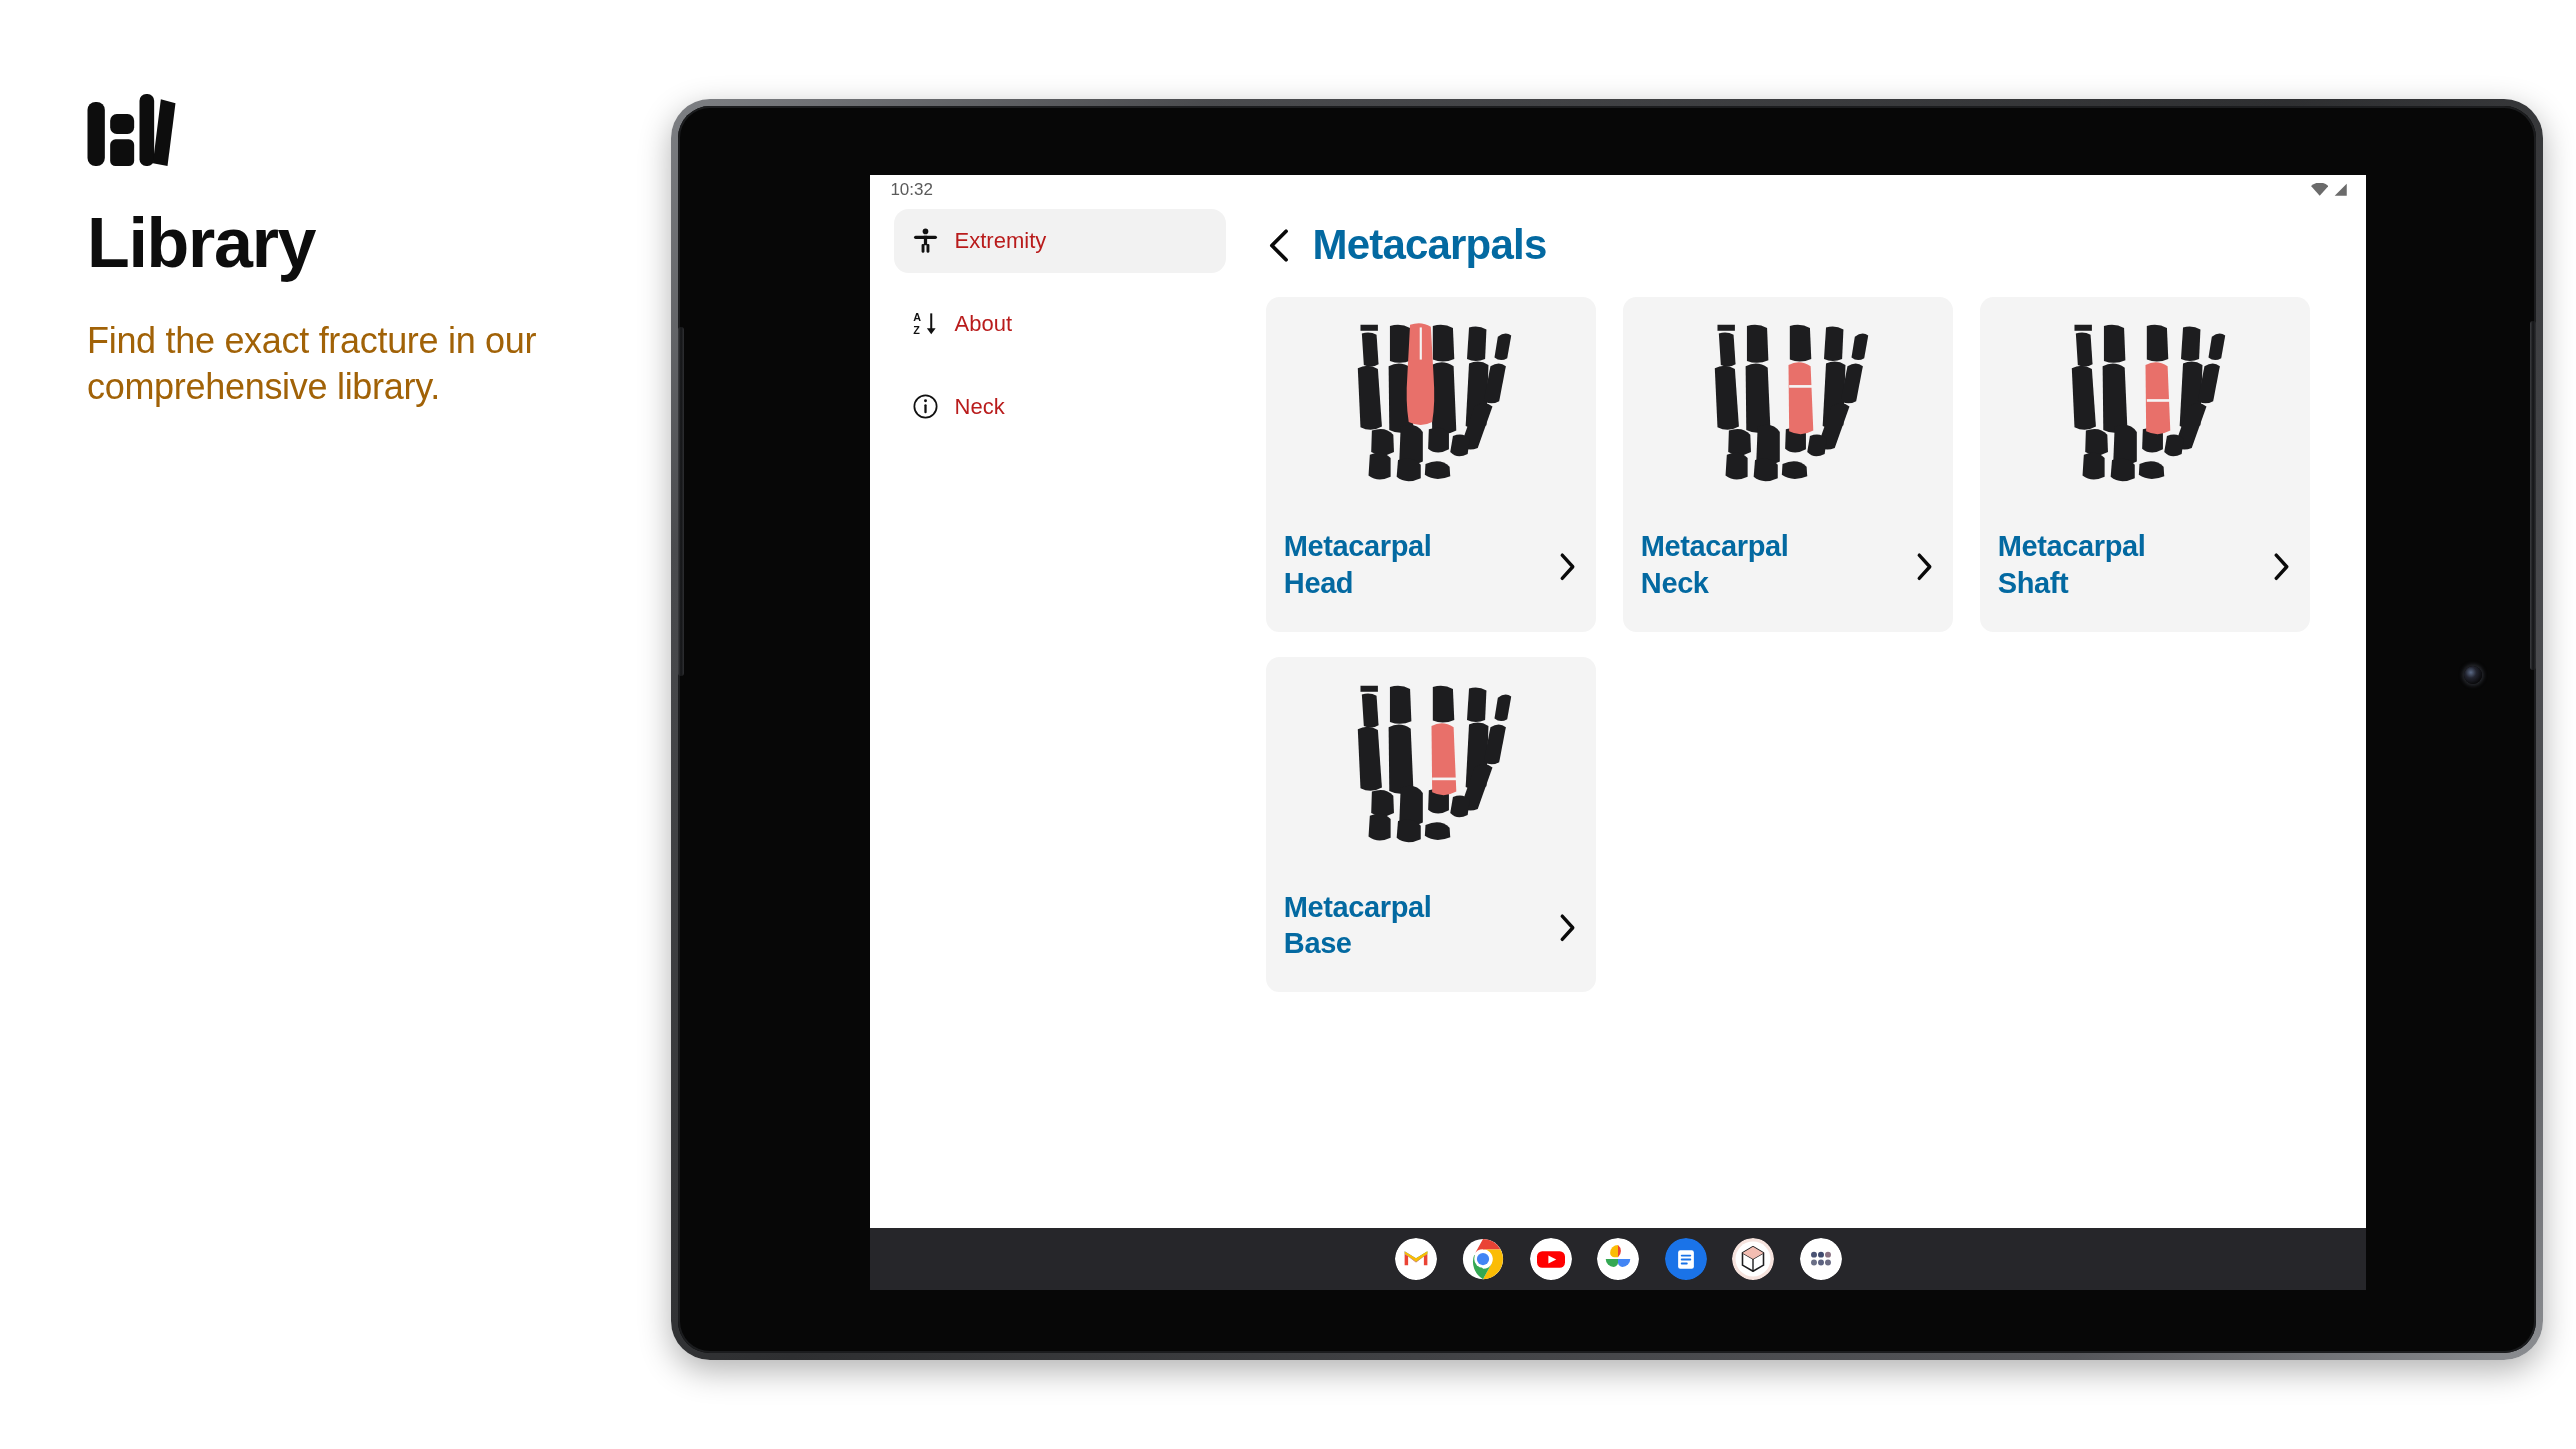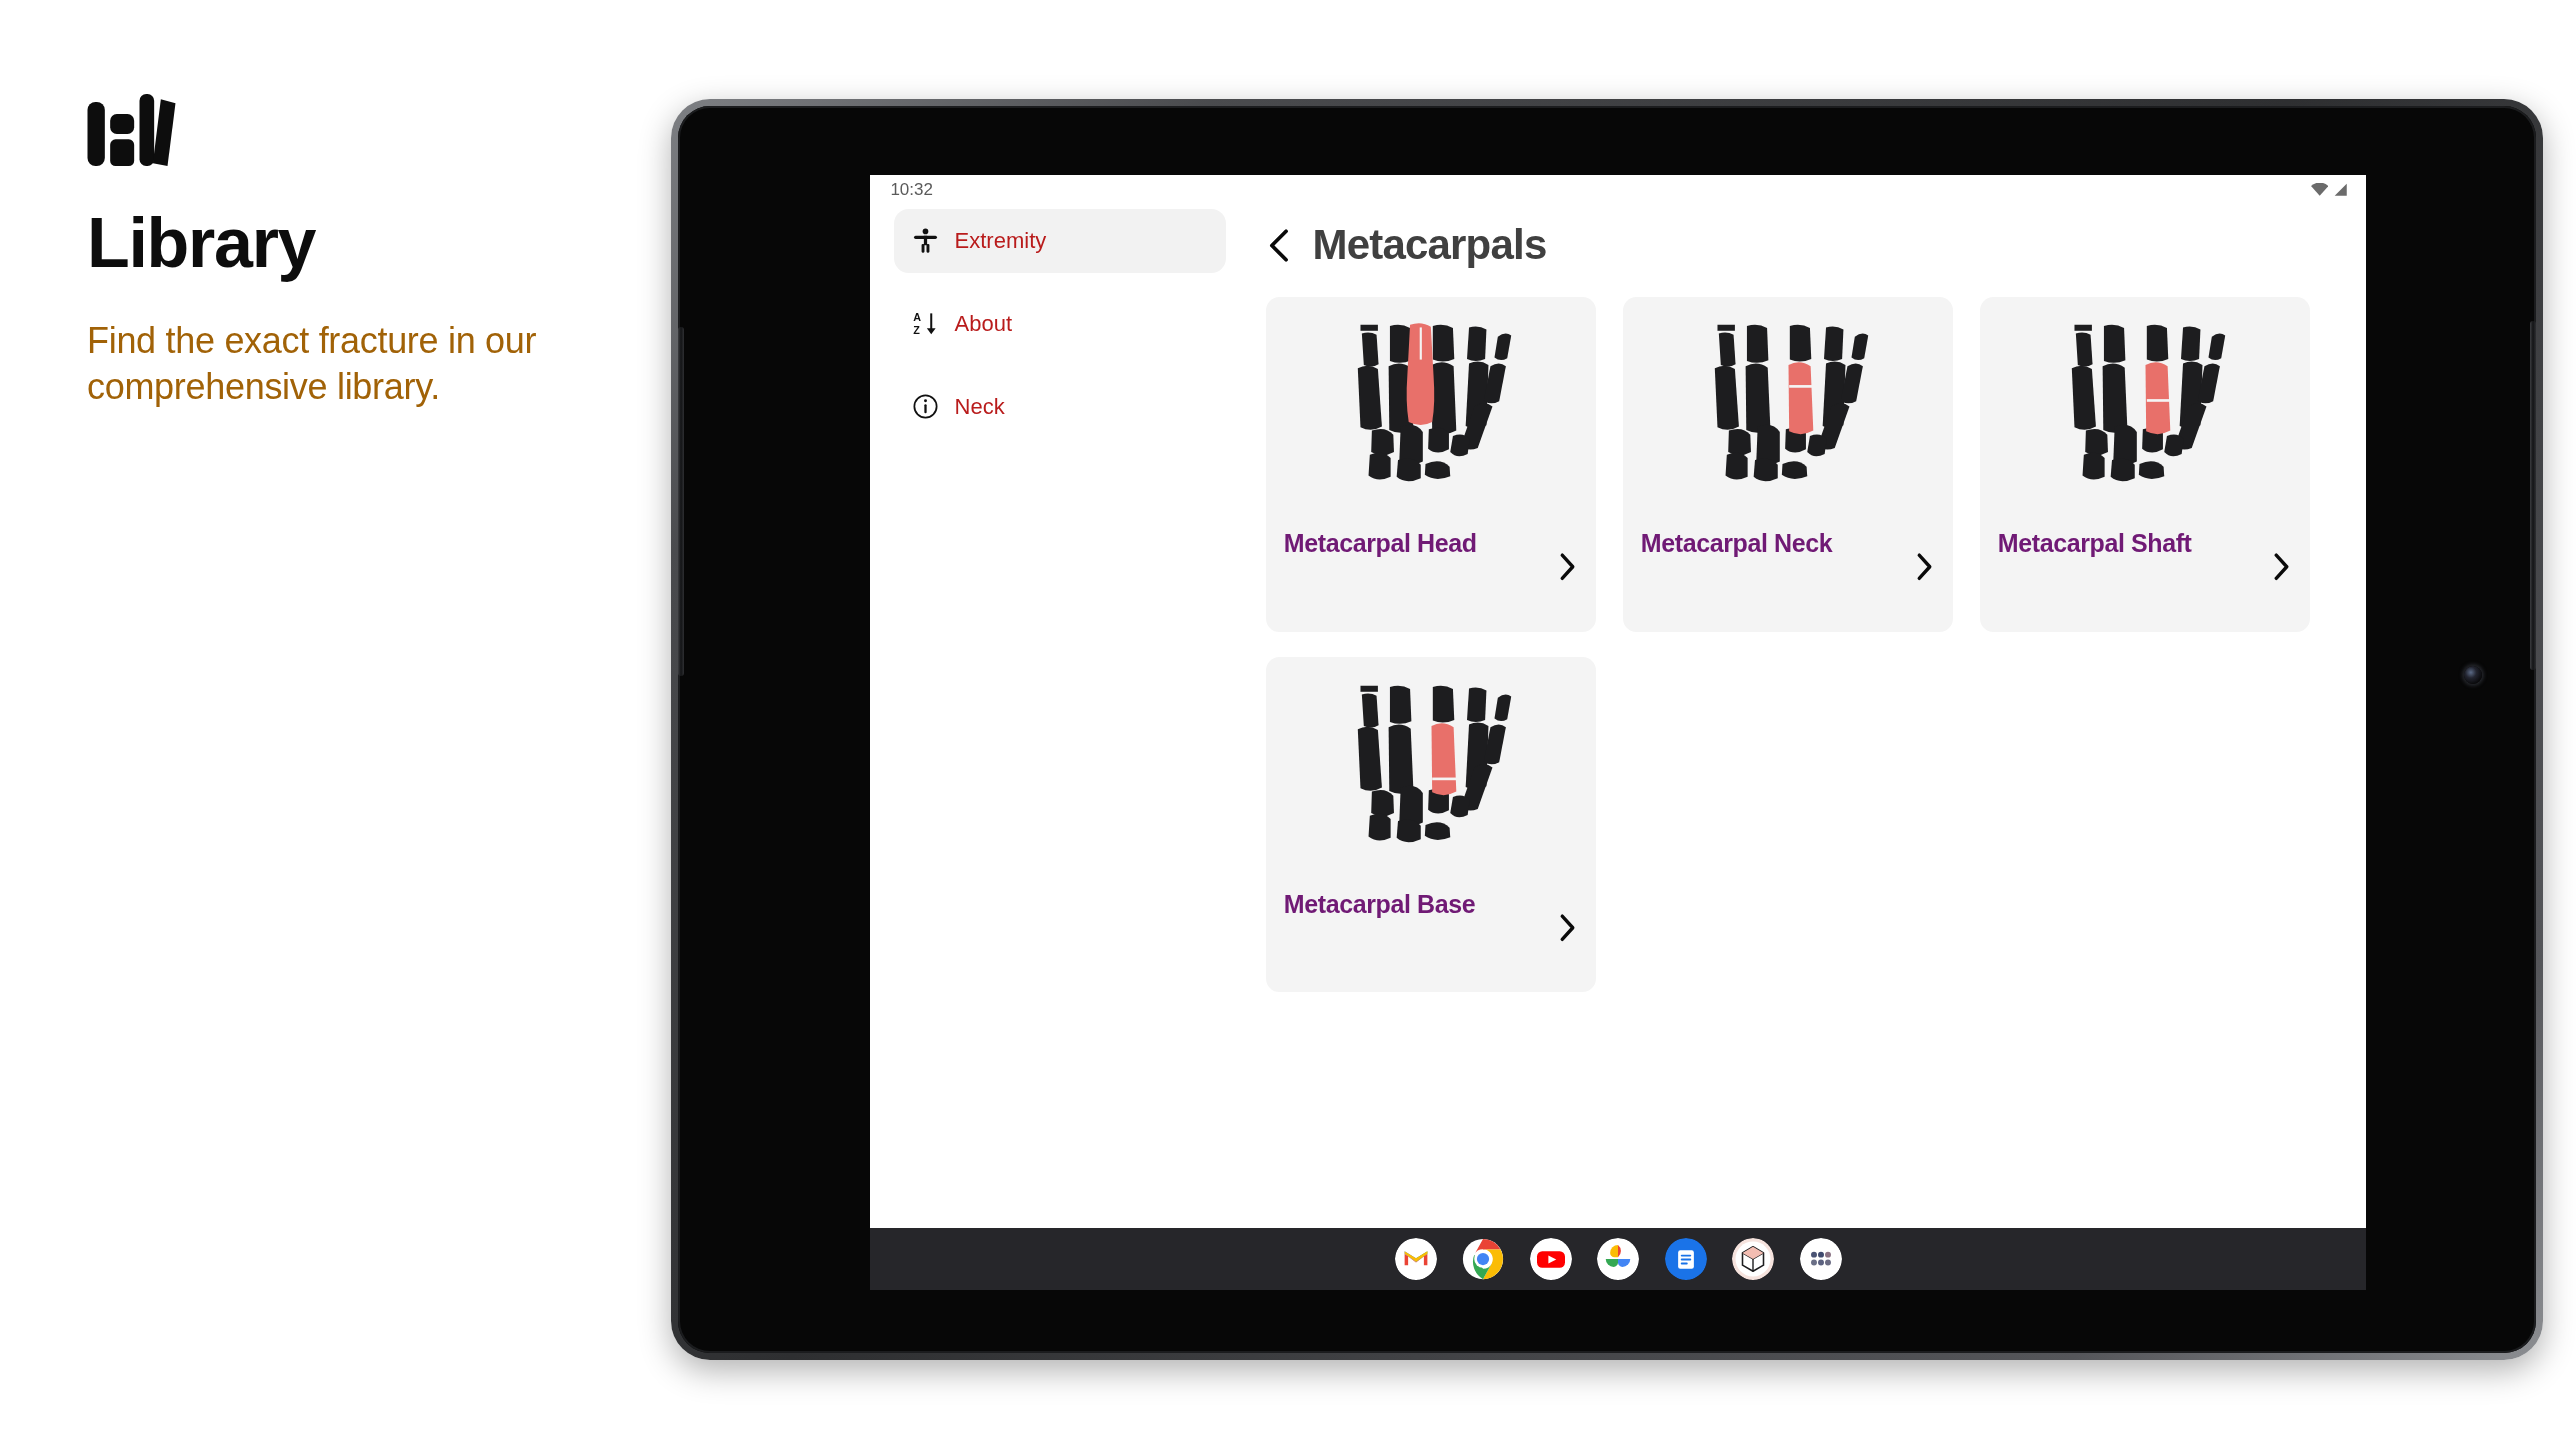--- a/index.html
+++ b/index.html
@@ -84,43 +84,43 @@
     font-size:22px; color:#b91c1c;
     margin-bottom:19px;
   }
   .nav-item.active { background:#f2f2f2; }
   .nav-ico { width:28px; height:28px; flex:none; display:flex; align-items:center; justify-content:center; }
 
   
   .content { flex:1; min-width:0; padding:0 39px 0 10.7px; }
   .page-head { display:flex; align-items:center; gap:19px; height:81px; padding-left:9.4px; }
   .back-chevron { width:27px; height:35px; flex:none; }
-  .page-title { font-size:42px; font-weight:bold; letter-spacing:-0.8px; color:#404040; }
+  .page-title { font-size:42px; font-weight:bold; letter-spacing:-0.8px; color:#0369a1; }
 
   .card-grid {
     display:grid;
     grid-template-columns:repeat(3, 330px);
     gap:25.5px 27px;
     padding-left:9.4px; margin-top:10.7px;
   }
   .card {
     background:#f4f4f4; border-radius:13.4px;
     height:335px; position:relative;
     padding:14.8px 17.4px 0 17.4px;
     display:flex; flex-direction:column;
   }
   .card-art { height:201px; display:flex; align-items:flex-start; justify-content:center; }
   .card-art svg { width:201px; height:195px; }
   .card-foot {
     flex:1; display:flex; align-items:flex-start;
     justify-content:space-between; gap:9.4px; padding-top:16px;
   }
   .card-label {
-    font-size:25px; font-weight:bold; line-height:1.25;
-    letter-spacing:-0.4px; color:#701a75; max-width:221px;
+    font-size:29px; font-weight:bold; line-height:1.25;
+    letter-spacing:-0.4px; color:#0369a1; max-width:221px;
   }
   .card-chevron { width:23px; height:29.5px; flex:none; margin-top:24px; }
 
   
   .taskbar {
     position:absolute; left:192px; top:1122px;
     width:1496px; height:62px;
     background:#26262a;
     display:flex; align-items:center; justify-content:center; gap:25.5px;
   }

